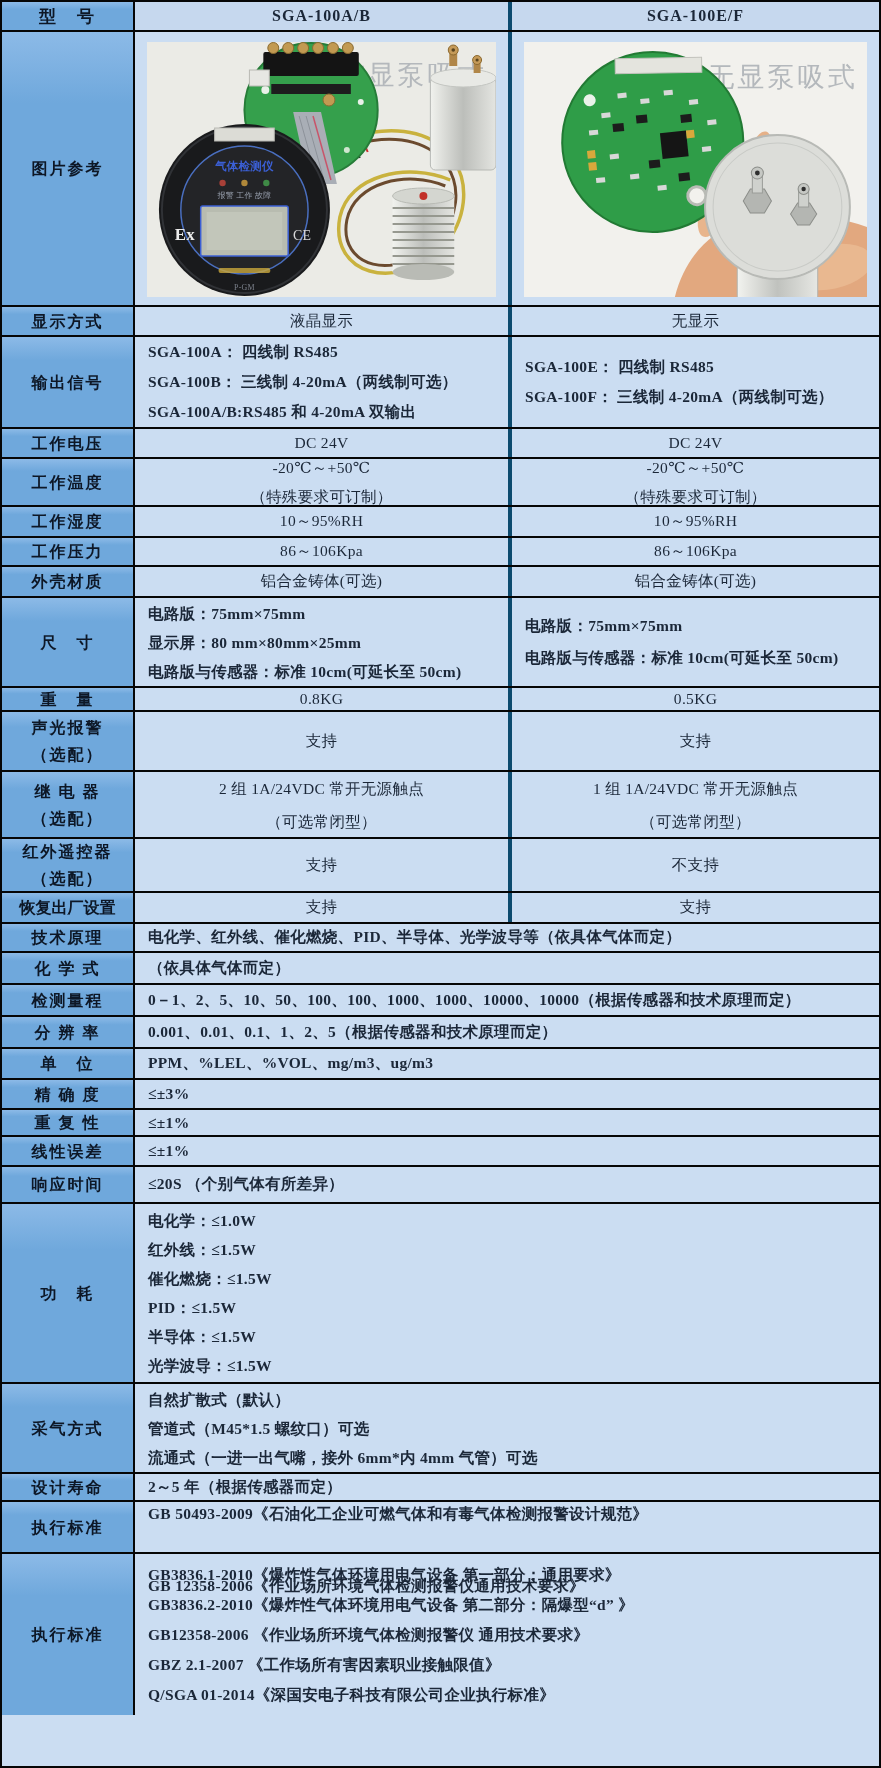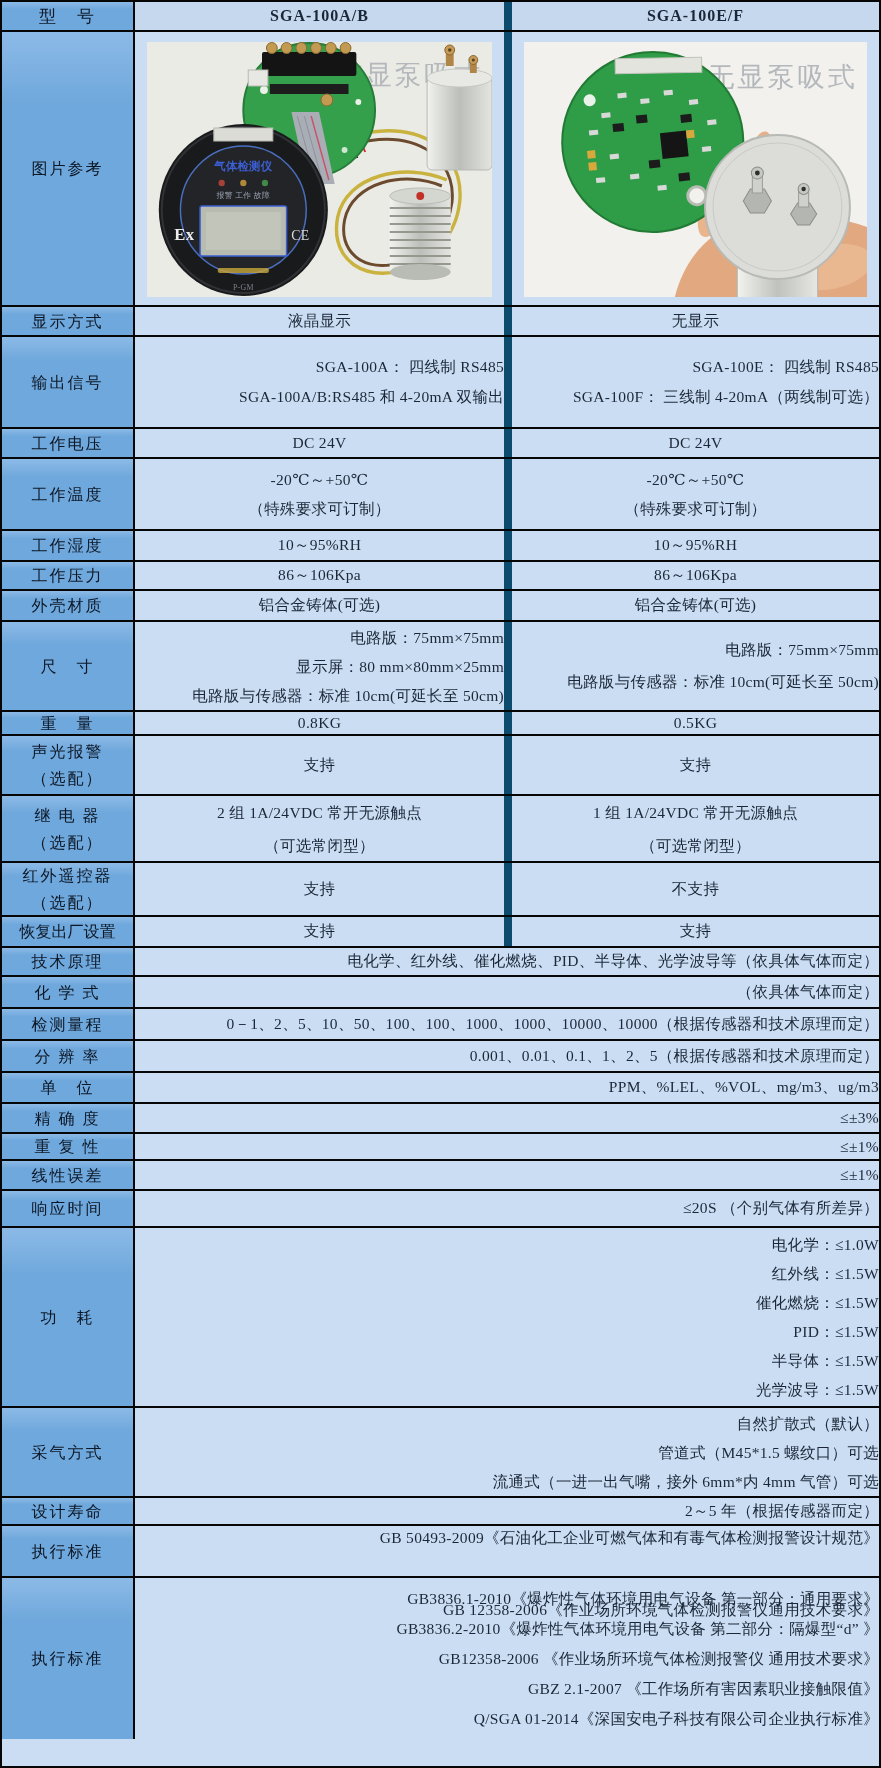--- a/index.html
+++ b/index.html
@@ -10,31 +10,31 @@
     background: #cbddf2;
     color: #1b2738;
   }
   .row { display: flex; border-bottom: 2px solid #060606; }
   .row.last { border-bottom: none; }
   .lab {
     flex: 0 0 133px;
     border-right: 2px solid #060606;
     background: linear-gradient(180deg, #8cbae7 0%, #6fa8dc 26%);
     display: flex; flex-direction: column; align-items: center; justify-content: center;
-    font-weight: 400; font-size: 16px; letter-spacing: 2px;
+    font-weight: 700; font-size: 16px; letter-spacing: 2px;
     color: #0d1726; text-align: center; line-height: 27px;
   }
   .val {
     flex: 1 1 0;
     display: flex; flex-direction: column; justify-content: center;
     font-size: 15.5px; letter-spacing: .3px;
   }
-  .vmid { flex: 0 0 377px; border-right: 8px solid #0c4a6e; }
+  .vmid { flex: 0 0 377px; border-right: 4px solid #0c4a6e; }
   .center { align-items: center; text-align: center; }
-  .left  { padding-left: 23px; align-items: flex-end; text-align: left; }
+  .left  { padding-left: 13px; align-items: flex-start; text-align: left; font-weight: bold; }
   .hcell { background: #c6d8ee; font-weight: 700; font-size: 16px; letter-spacing: 1px; }
   .lh26 div { line-height: 26px; margin-top: 46px; } .lh29 div { line-height: 29px; }
   .lh30 div { line-height: 30px; } .lh32 div { line-height: 32px; }
   .lh33 div { line-height: 33px; }
   .photo-cell { padding: 10px 12px 8px 12px; }
   .photo { width: 100%; height: 100%; display: block; }
 </style>
 </head>
 <body>
 
@@ -221,35 +221,36 @@
   <div class="row" style="height:30px">
     <div class="lab">显示方式</div>
     <div class="val vmid center">液晶显示</div>
     <div class="val center">无显示</div>
   </div>
 
   <div class="row" style="height:92px">
     <div class="lab">输出信号</div>
     <div class="val vmid left lh30">
       <div>SGA-100A： 四线制 RS485</div>
+      <div>SGA-100B： 三线制 4-20mA（两线制可选）</div>
       <div>SGA-100A/B:RS485 和 4-20mA 双输出</div>
     </div>
     <div class="val left lh30">
       <div>SGA-100E： 四线制 RS485</div>
       <div>SGA-100F： 三线制 4-20mA（两线制可选）</div>
     </div>
   </div>
 
   <div class="row" style="height:30px">
     <div class="lab">工作电压</div>
     <div class="val vmid center">DC 24V</div>
     <div class="val center">DC 24V</div>
   </div>
 
-  <div class="row" style="height:72px">
+  <div class="row" style="height:48px">
     <div class="lab">工作温度</div>
     <div class="val vmid center lh29">
       <div>-20℃～+50℃</div>
       <div>（特殊要求可订制）</div>
     </div>
     <div class="val center lh29">
       <div>-20℃～+50℃</div>
       <div>（特殊要求可订制）</div>
     </div>
   </div>

